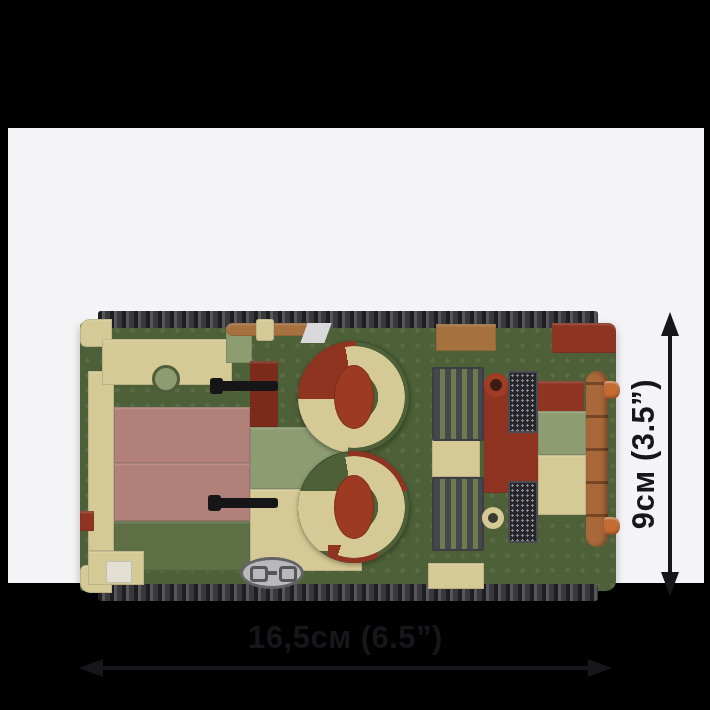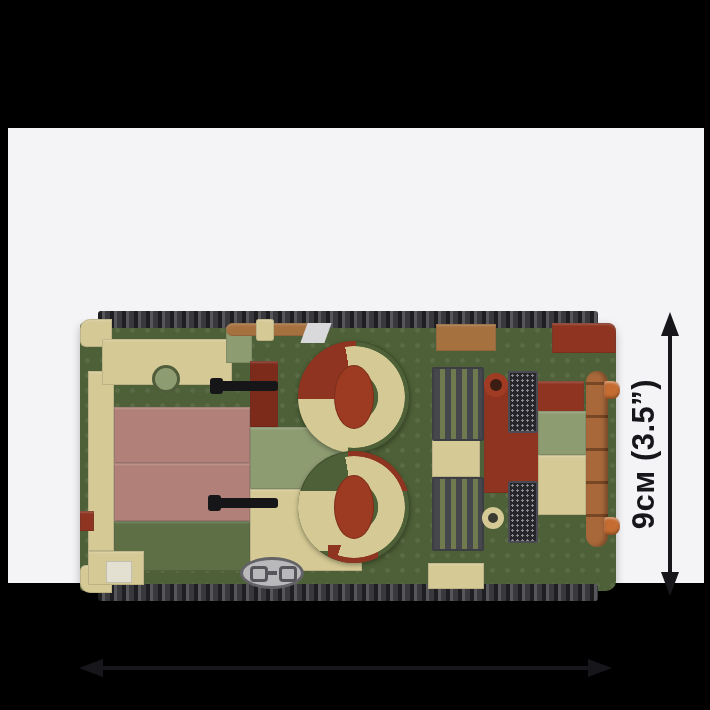--- a/index.html
+++ b/index.html
@@ -162,20 +162,21 @@
         <div class="ring" style="left:36px;top:6px;"></div>
         <div class="dash"></div>
       </div>
     </div>
 
     <svg class="arrow" style="left:70px;top:527px;" width="535" height="26" viewBox="0 0 535 26">
       <line x1="20" y1="13" x2="515" y2="13"></line>
       <polygon points="1,13 25,4 25,22"></polygon>
       <polygon points="534,13 510,4 510,22"></polygon>
     </svg>
+    <div class="dim-label h">16,5см (6.5”)</div>
 
     <svg class="arrow" style="left:649px;top:183px;" width="26" height="286" viewBox="0 0 26 286">
       <line x1="13" y1="20" x2="13" y2="266"></line>
       <polygon points="13,1 4,25 22,25"></polygon>
       <polygon points="13,285 4,261 22,261"></polygon>
     </svg>
     <div class="dim-label v">9см (3.5”)</div>
 
   </div>
 </div>

